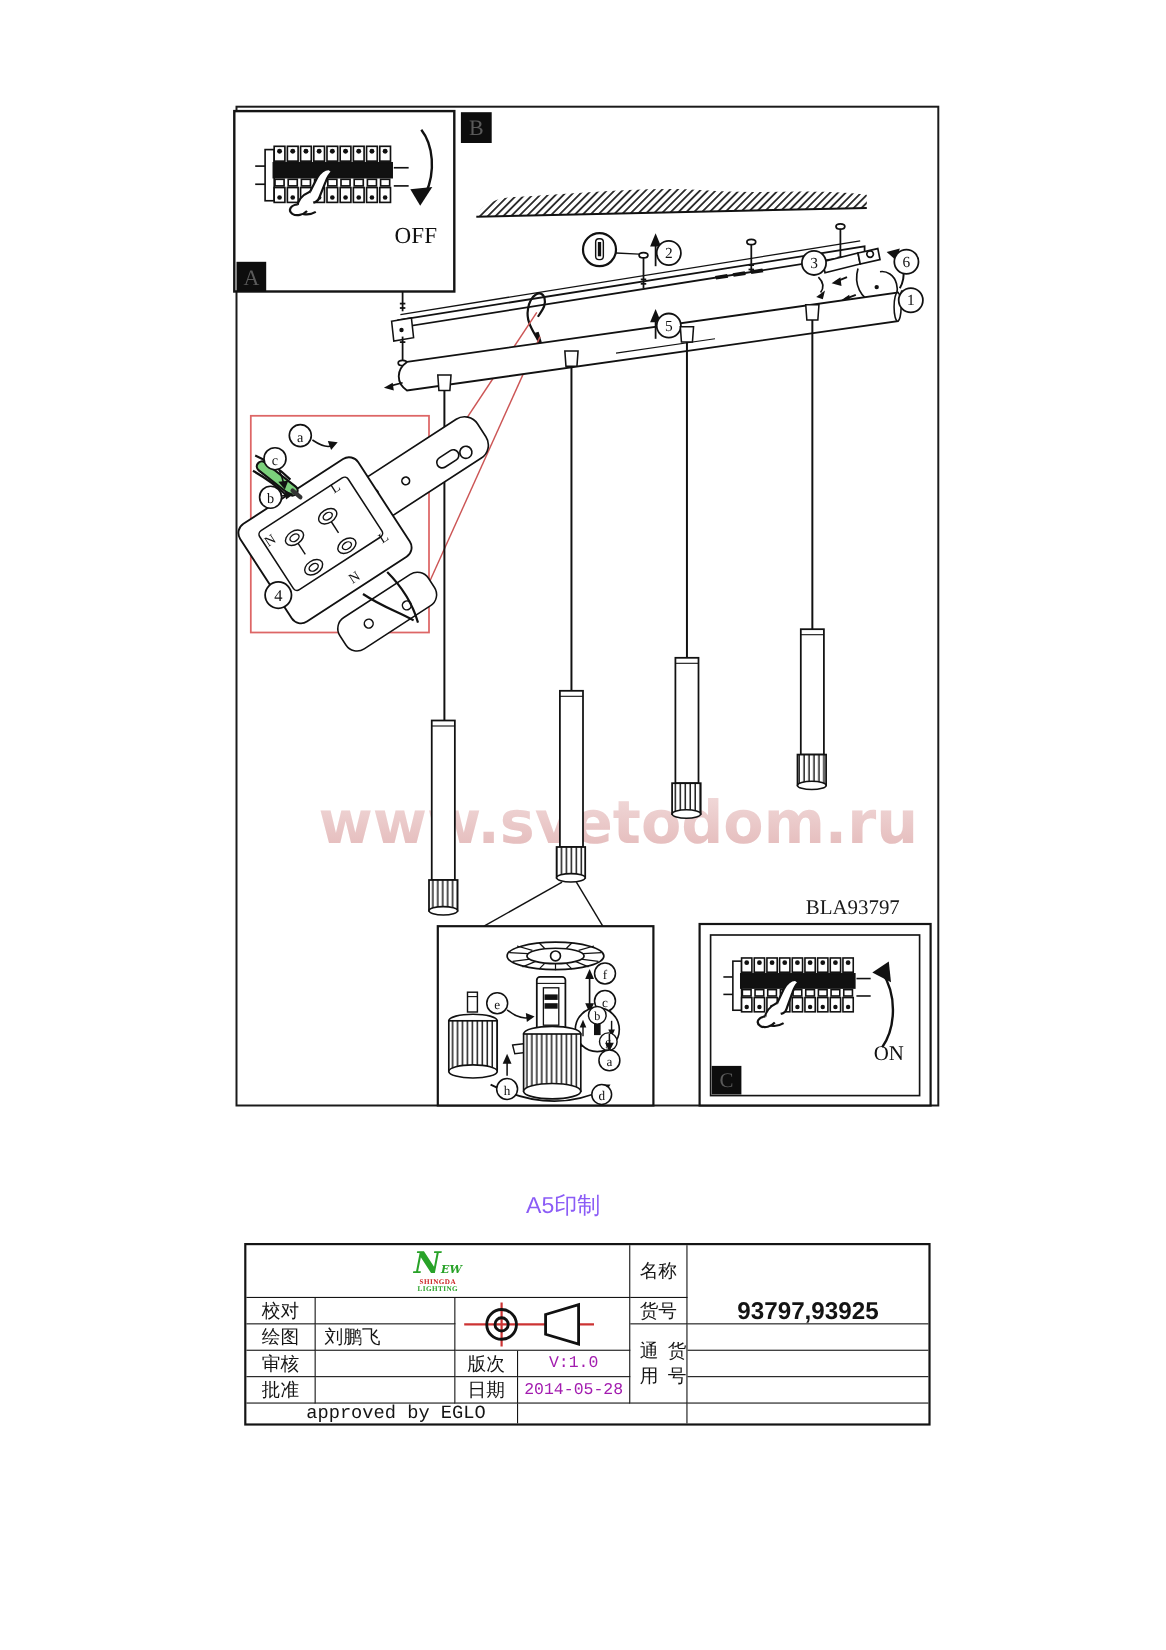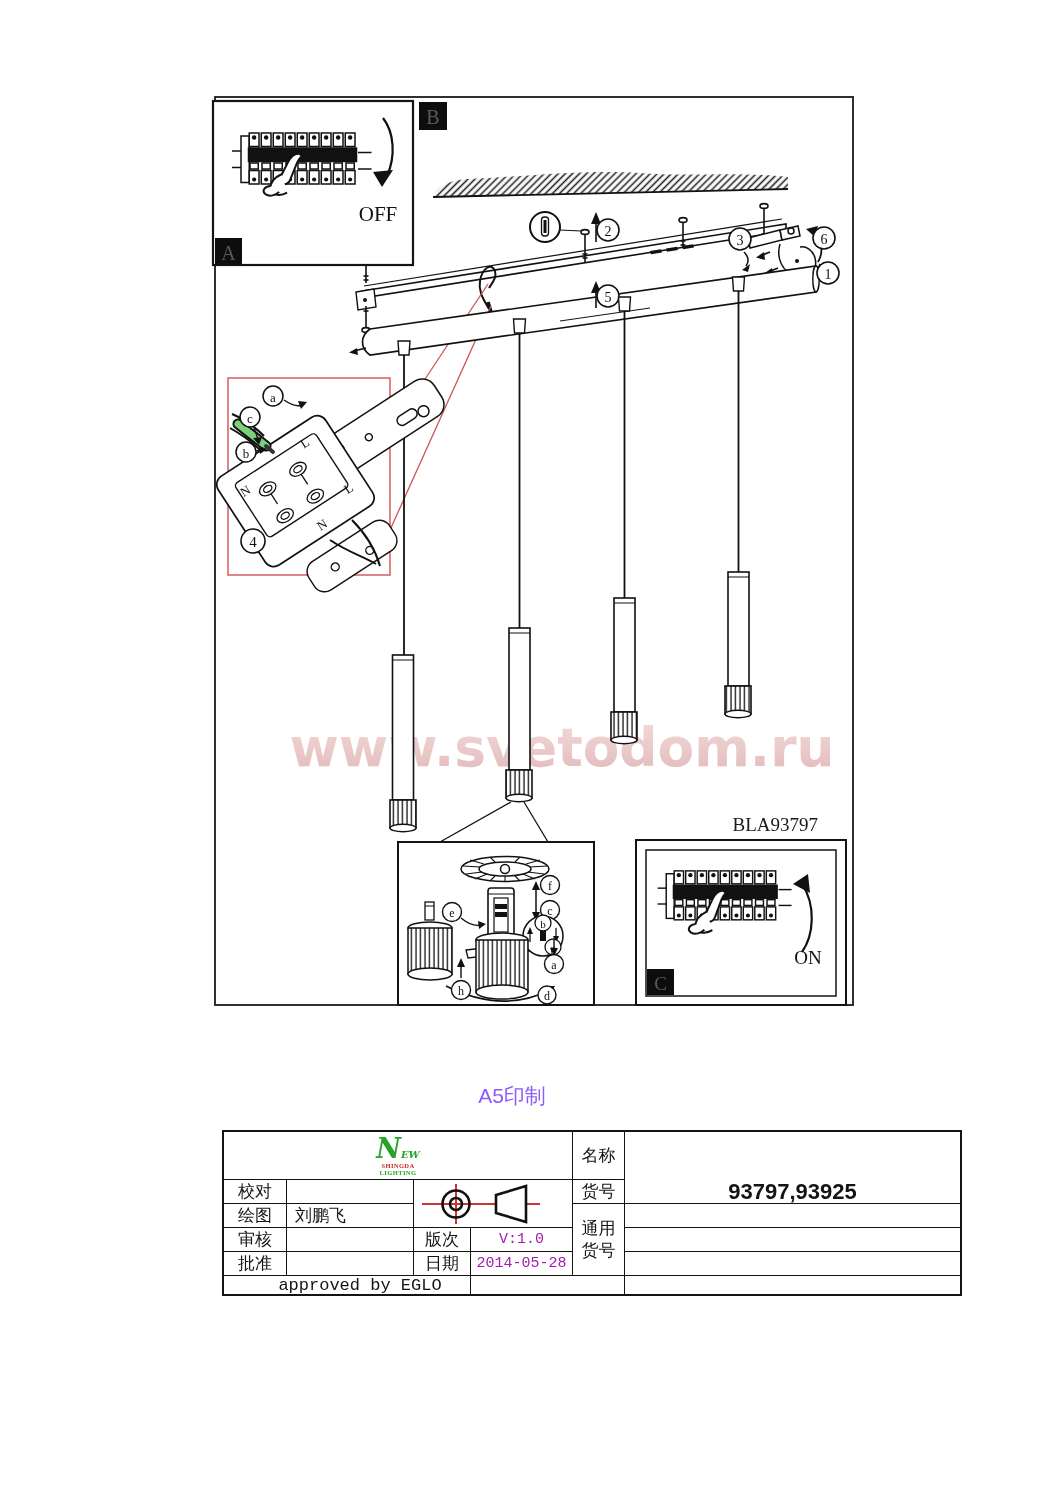--- a/index.html
+++ b/index.html
@@ -1,35 +1,35 @@
 <!DOCTYPE html>
 <html><head>
 <meta charset="utf-8">
 <style>
   html,body{margin:0;padding:0;}
   body{width:1060px;height:1500px;position:relative;background:#fff;font-family:"Liberation Sans",sans-serif;overflow:hidden;}
   svg text{user-select:none;}
   .abs{position:absolute;}
   
-  .tb{position:absolute;left:222px;top:1130px;width:740px;height:166px;border:2.4px solid #141414;
+  .tb{position:absolute;left:222px;top:1130px;width:624px;height:166px;border:2.4px solid #141414;
       display:grid;grid-template-columns:63px 127px 57px 102px 52px 1fr;
       grid-template-rows:48px 24px 24px 24px 24px 1fr;box-sizing:border-box;
       font-family:"Liberation Serif",serif;color:#141414;background:#fff;}
   .tb>div{border-right:1.7px solid #141414;border-bottom:1.7px solid #141414;
       display:flex;align-items:center;justify-content:center;box-sizing:border-box;overflow:hidden;}
   .tb>div.last-col{border-right:none;}
   .tb>div.last-row{border-bottom:none;margin-left:21px;}
   .cell-title{grid-column:1/5;grid-row:1;gap:6px;}
   .cell-name-label{grid-column:5;grid-row:1;}
   .cell-name-value{grid-column:6;grid-row:1;}
   .cell-jd-l{grid-column:1;grid-row:2;} .cell-jd-v{grid-column:2;grid-row:2;}
   .cell-symbol{grid-column:3/5;grid-row:2/4;}
   .cell-sku-l{grid-column:5;grid-row:2;} .cell-sku-v{grid-column:6;grid-row:2;}
   .cell-ht-l{grid-column:1;grid-row:3;} .cell-ht-v{grid-column:2;grid-row:3;}
-  .cell-common{grid-column:5;grid-row:3/6;flex-direction:column;line-height:1.25;text-align:right;}
+  .cell-common{grid-column:5;grid-row:3/6;flex-direction:row;line-height:1.25;text-align:right;}
   .cell-cv1{grid-column:6;grid-row:3;} .cell-cv2{grid-column:6;grid-row:4;} .cell-cv3{grid-column:6;grid-row:5;}
   .cell-sh-l{grid-column:1;grid-row:4;} .cell-sh-v{grid-column:2;grid-row:4;}
   .cell-ver-l{grid-column:3;grid-row:4;} .cell-ver-v{grid-column:4;grid-row:4;}
   .cell-pz-l{grid-column:1;grid-row:5;} .cell-pz-v{grid-column:2;grid-row:5;}
   .cell-date-l{grid-column:3;grid-row:5;} .cell-date-v{grid-column:4;grid-row:5;}
   .cell-approved{grid-column:1/4;grid-row:6;justify-content:flex-start;padding-left:5px;}
   .cell-blank-mid{grid-column:4/6;grid-row:6;}
   .cell-blank-right{grid-column:6;grid-row:6;}
   .lbl{font-size:17px;}
   .title-text{font-size:27px;font-weight:700;letter-spacing:1px;}

